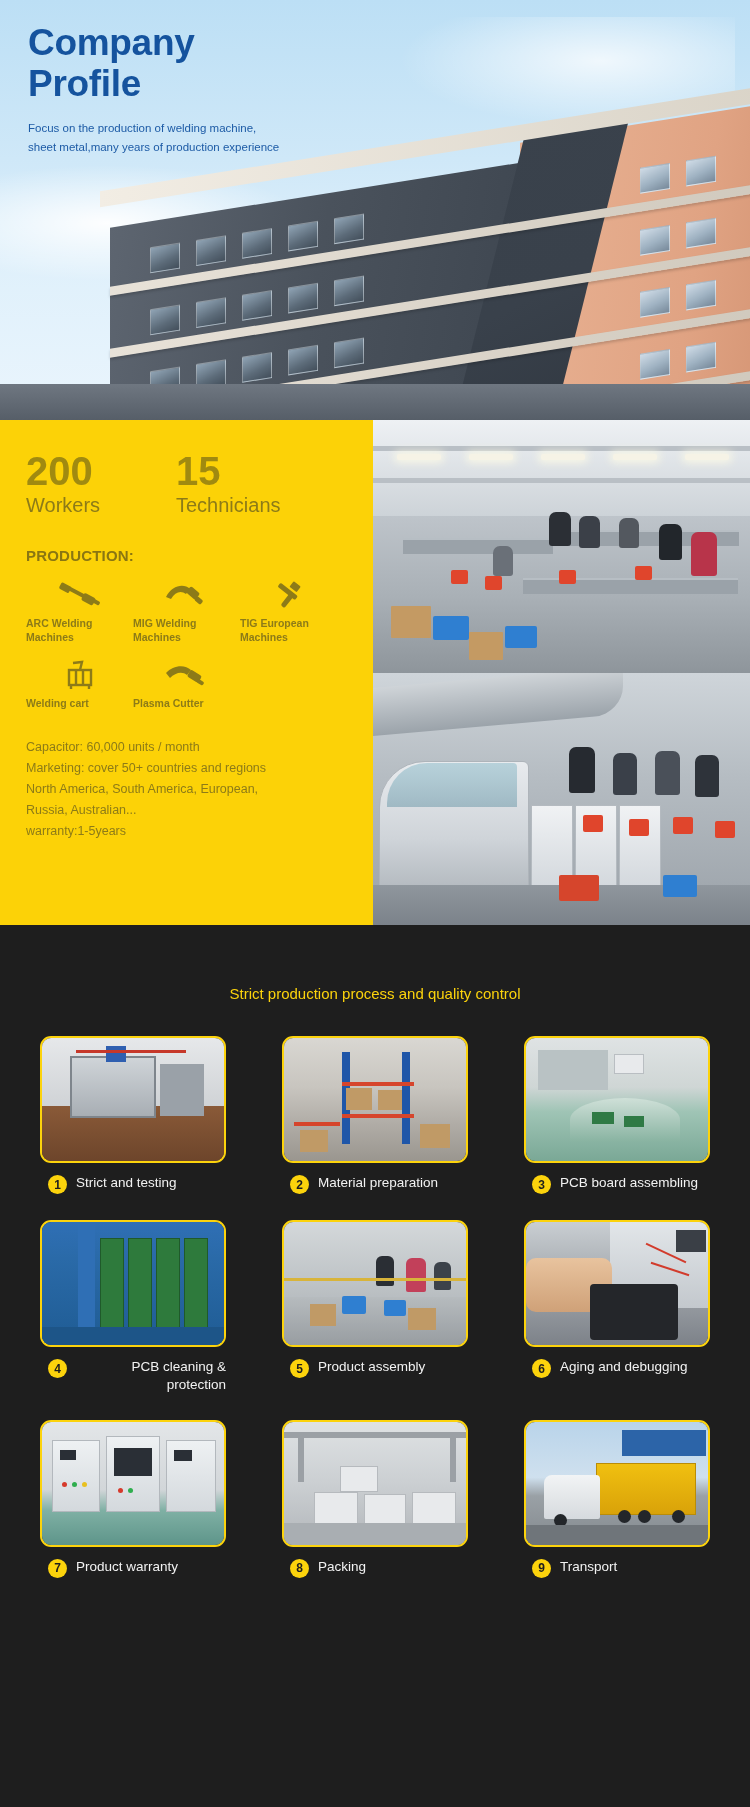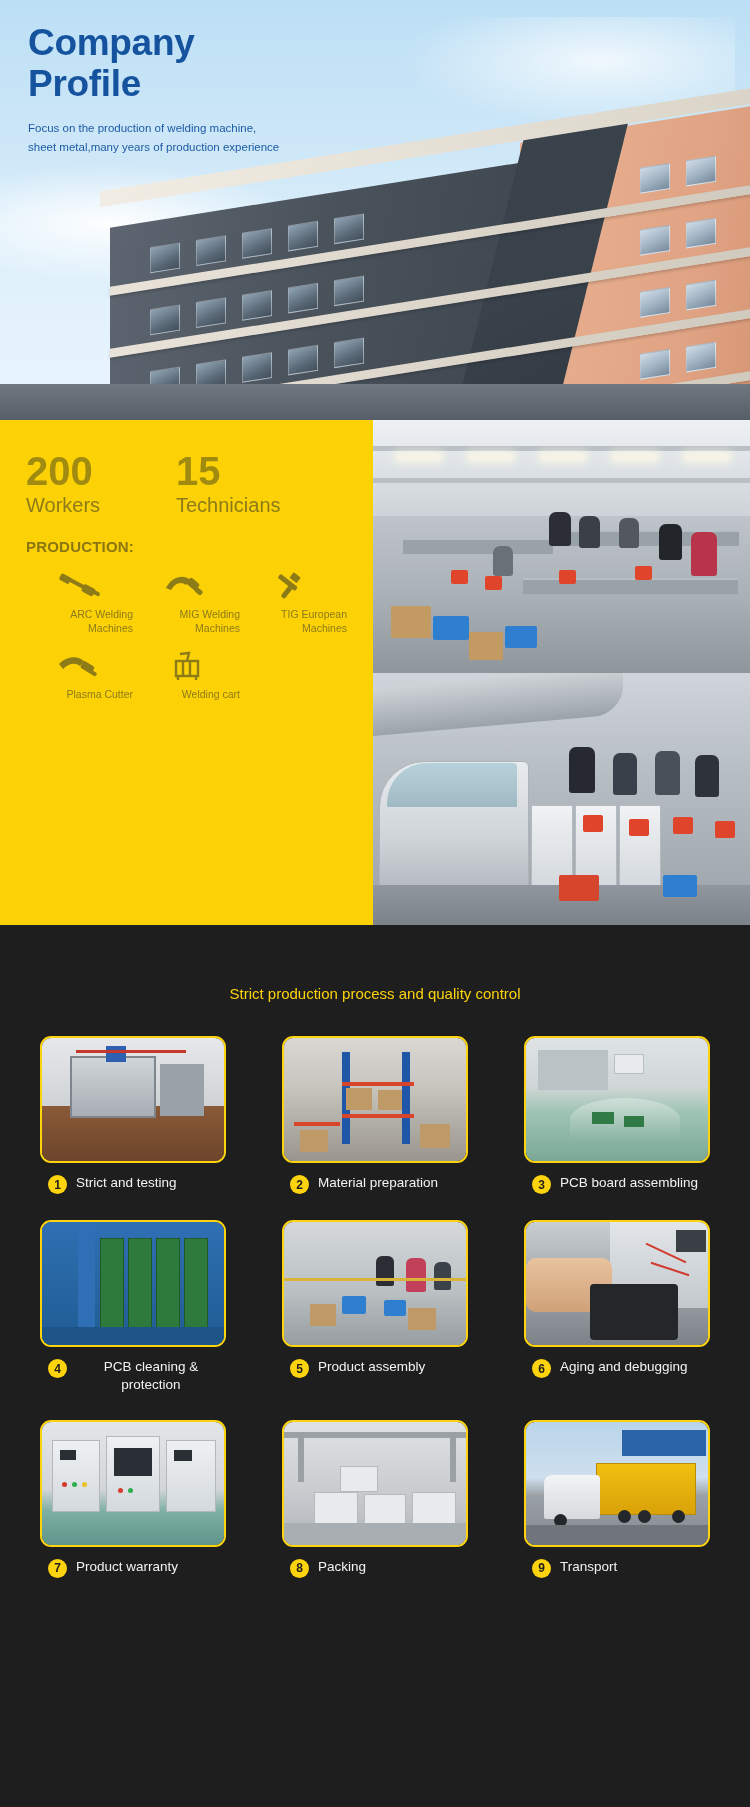--- a/index.html
+++ b/index.html
@@ -72,25 +72,25 @@
   .midband{ display:flex; width:750px; height:505px; }
   .stats{
     width:373px; background:#fcd207; padding:30px 26px 0 26px; position:relative;
   }
   .stat-row{ display:flex; margin-bottom:6px; }
   .stat{ width:150px; }
   .stat-num{ font-size:40px; font-weight:700; color:#a08a10; line-height:1.05; }
   .stat-lbl{ font-size:20px; color:#8d7b18; line-height:1.3; }
 
   .prod-title{
-    margin-top:20px; font-size:15px; font-weight:700; color:#8a7612; letter-spacing:.2px;
+    margin-top:29px; font-size:15px; font-weight:700; color:#8a7612; letter-spacing:.2px;
   }
   .icon-grid{ margin-top:14px; }
   .icon-row{ display:flex; }
-  .icon-cell{ width:128px; text-align:right; margin-bottom:14px; }
+  .icon-cell{ width:128px; text-align:left; margin-bottom:14px;font-weight:bold; }
   .icon-cell .glyph{ height:36px; display:flex; align-items:center; justify-content:center; }
   .icon-cell .cap{ font-size:10.5px; color:#8d7b18; line-height:1.35; margin-top:2px; }
 
   .blurb{ margin-top:12px; font-size:12.5px; color:#8d7b18; line-height:1.68; }
 
   .photos{ width:377px; display:flex; flex-direction:column; }
   .photo{ width:377px; height:252.5px; position:relative; overflow:hidden; }
 
   
   .f1{ background:linear-gradient(180deg,#d8dde2 0%,#c3c9cf 30%,#a9b0b6 70%,#8e959b 100%); }
@@ -138,21 +138,21 @@
     width:186px; height:127px; border:2.5px solid #fcd30c; border-radius:11px;
     overflow:hidden; position:relative; background:#30343a;
   }
   .cap-row{ display:flex; align-items:flex-start; margin-top:11px; padding-left:8px; }
   .badge{
     width:19px; height:19px; border-radius:50%; background:#fcd30c; color:#1e1e1e;
     font-size:12px; font-weight:700; display:flex; align-items:center; justify-content:center;
     flex:0 0 19px; margin-top:1px;
   }
   .cap-txt{ color:#f2f2f2; font-size:13.5px; margin-left:9px; line-height:1.32; }
-  .cap-txt.center{ text-align:center; }
+  .cap-txt.center{ text-align:right; }
 
   
   .sc{ position:absolute; inset:0; }
   .t1{ background:linear-gradient(180deg,#e6e8ea 0%,#d0d3d6 55%,#8a5a38 55%,#6d452b 100%); }
   .t1 .m{ position:absolute; left:28px; top:18px; width:86px; height:62px;
           background:linear-gradient(180deg,#cfd4d8,#a8aeb4); border:2px solid #7e858c; }
   .t1 .m2{ position:absolute; left:118px; top:26px; width:44px; height:52px; background:#9aa1a8; }
   .t1 .blu{ position:absolute; left:64px; top:8px; width:20px; height:16px; background:#2f5fb0; }
   .t1 .red{ position:absolute; left:34px; top:12px; width:110px; height:3px; background:#c6382a; }
   .t2{ background:linear-gradient(180deg,#d9d7d2 0%,#c8c5bf 40%,#b0aca6 70%,#9a968f 100%); }
@@ -321,47 +321,54 @@
                 <rect x="14" y="12" width="5" height="15" rx="2" transform="rotate(38 16 19)"></rect>
               </g>
                 </svg>
             </div>
             <div class="cap">TIG European Machines</div>
           </div>
         </div>
         <div class="icon-row">
           <div class="icon-cell">
             <div class="glyph">
-              <svg width="46" height="30" viewBox="0 0 46 30">
-                  <g fill="#8d7b18">
-                <path d="M2 12 C9 4 21 3 27 9 L23 14 C18 10 11 12 6 17 Z"></path>
-                <rect x="24" y="11" width="13" height="8" rx="2" transform="rotate(32 30 15)"></rect>
-                <rect x="33" y="19" width="7" height="4" rx="1.5" transform="rotate(32 36 21)"></rect>
-              </g>
-                </svg>
-            </div>
-            <div class="cap">Plasma Cutter</div>
-          </div>
-          <div class="icon-cell">
-            <div class="glyph">
               <svg width="40" height="34" viewBox="0 0 40 34">
                   <g fill="none" stroke="#8d7b18" stroke-width="2.4">
                 <path d="M13 4 L22 3 L20 11"></path>
                 <rect x="9" y="11" width="22" height="15"></rect>
                 <path d="M16 11 L16 26 M23 11 L23 26"></path>
                 <path d="M11 26 L11 30 M29 26 L29 30"></path>
               </g>
                 </svg>
             </div>
             <div class="cap">Welding cart</div>
           </div>
+          <div class="icon-cell">
+            <div class="glyph">
+              <svg width="46" height="30" viewBox="0 0 46 30">
+                  <g fill="#8d7b18">
+                <path d="M2 12 C9 4 21 3 27 9 L23 14 C18 10 11 12 6 17 Z"></path>
+                <rect x="24" y="11" width="13" height="8" rx="2" transform="rotate(32 30 15)"></rect>
+                <rect x="33" y="19" width="7" height="4" rx="1.5" transform="rotate(32 36 21)"></rect>
+              </g>
+                </svg>
+            </div>
+            <div class="cap">Plasma Cutter</div>
+          </div>
           <div class="icon-cell"></div>
         </div>
       </div>
 
+      <div class="blurb">
+        <div>Capacitor: 60,000 units / month</div>
+        <div>Marketing: cover 50+ countries and regions</div>
+        <div>North America, South America, European,</div>
+        <div>Russia, Australian...</div>
+        <div>warranty:1-5years</div>
+      </div>
     </div>
 
     <div class="photos">
       <div class="photo f1">
         <div class="ceil"></div>
         <div class="beam" style="top:26px"></div>
         <div class="beam" style="top:58px"></div>
         <div class="lamp" style="left:24px; top:34px"></div>
         <div class="lamp" style="left:96px; top:34px"></div>
         <div class="lamp" style="left:168px; top:34px"></div>

